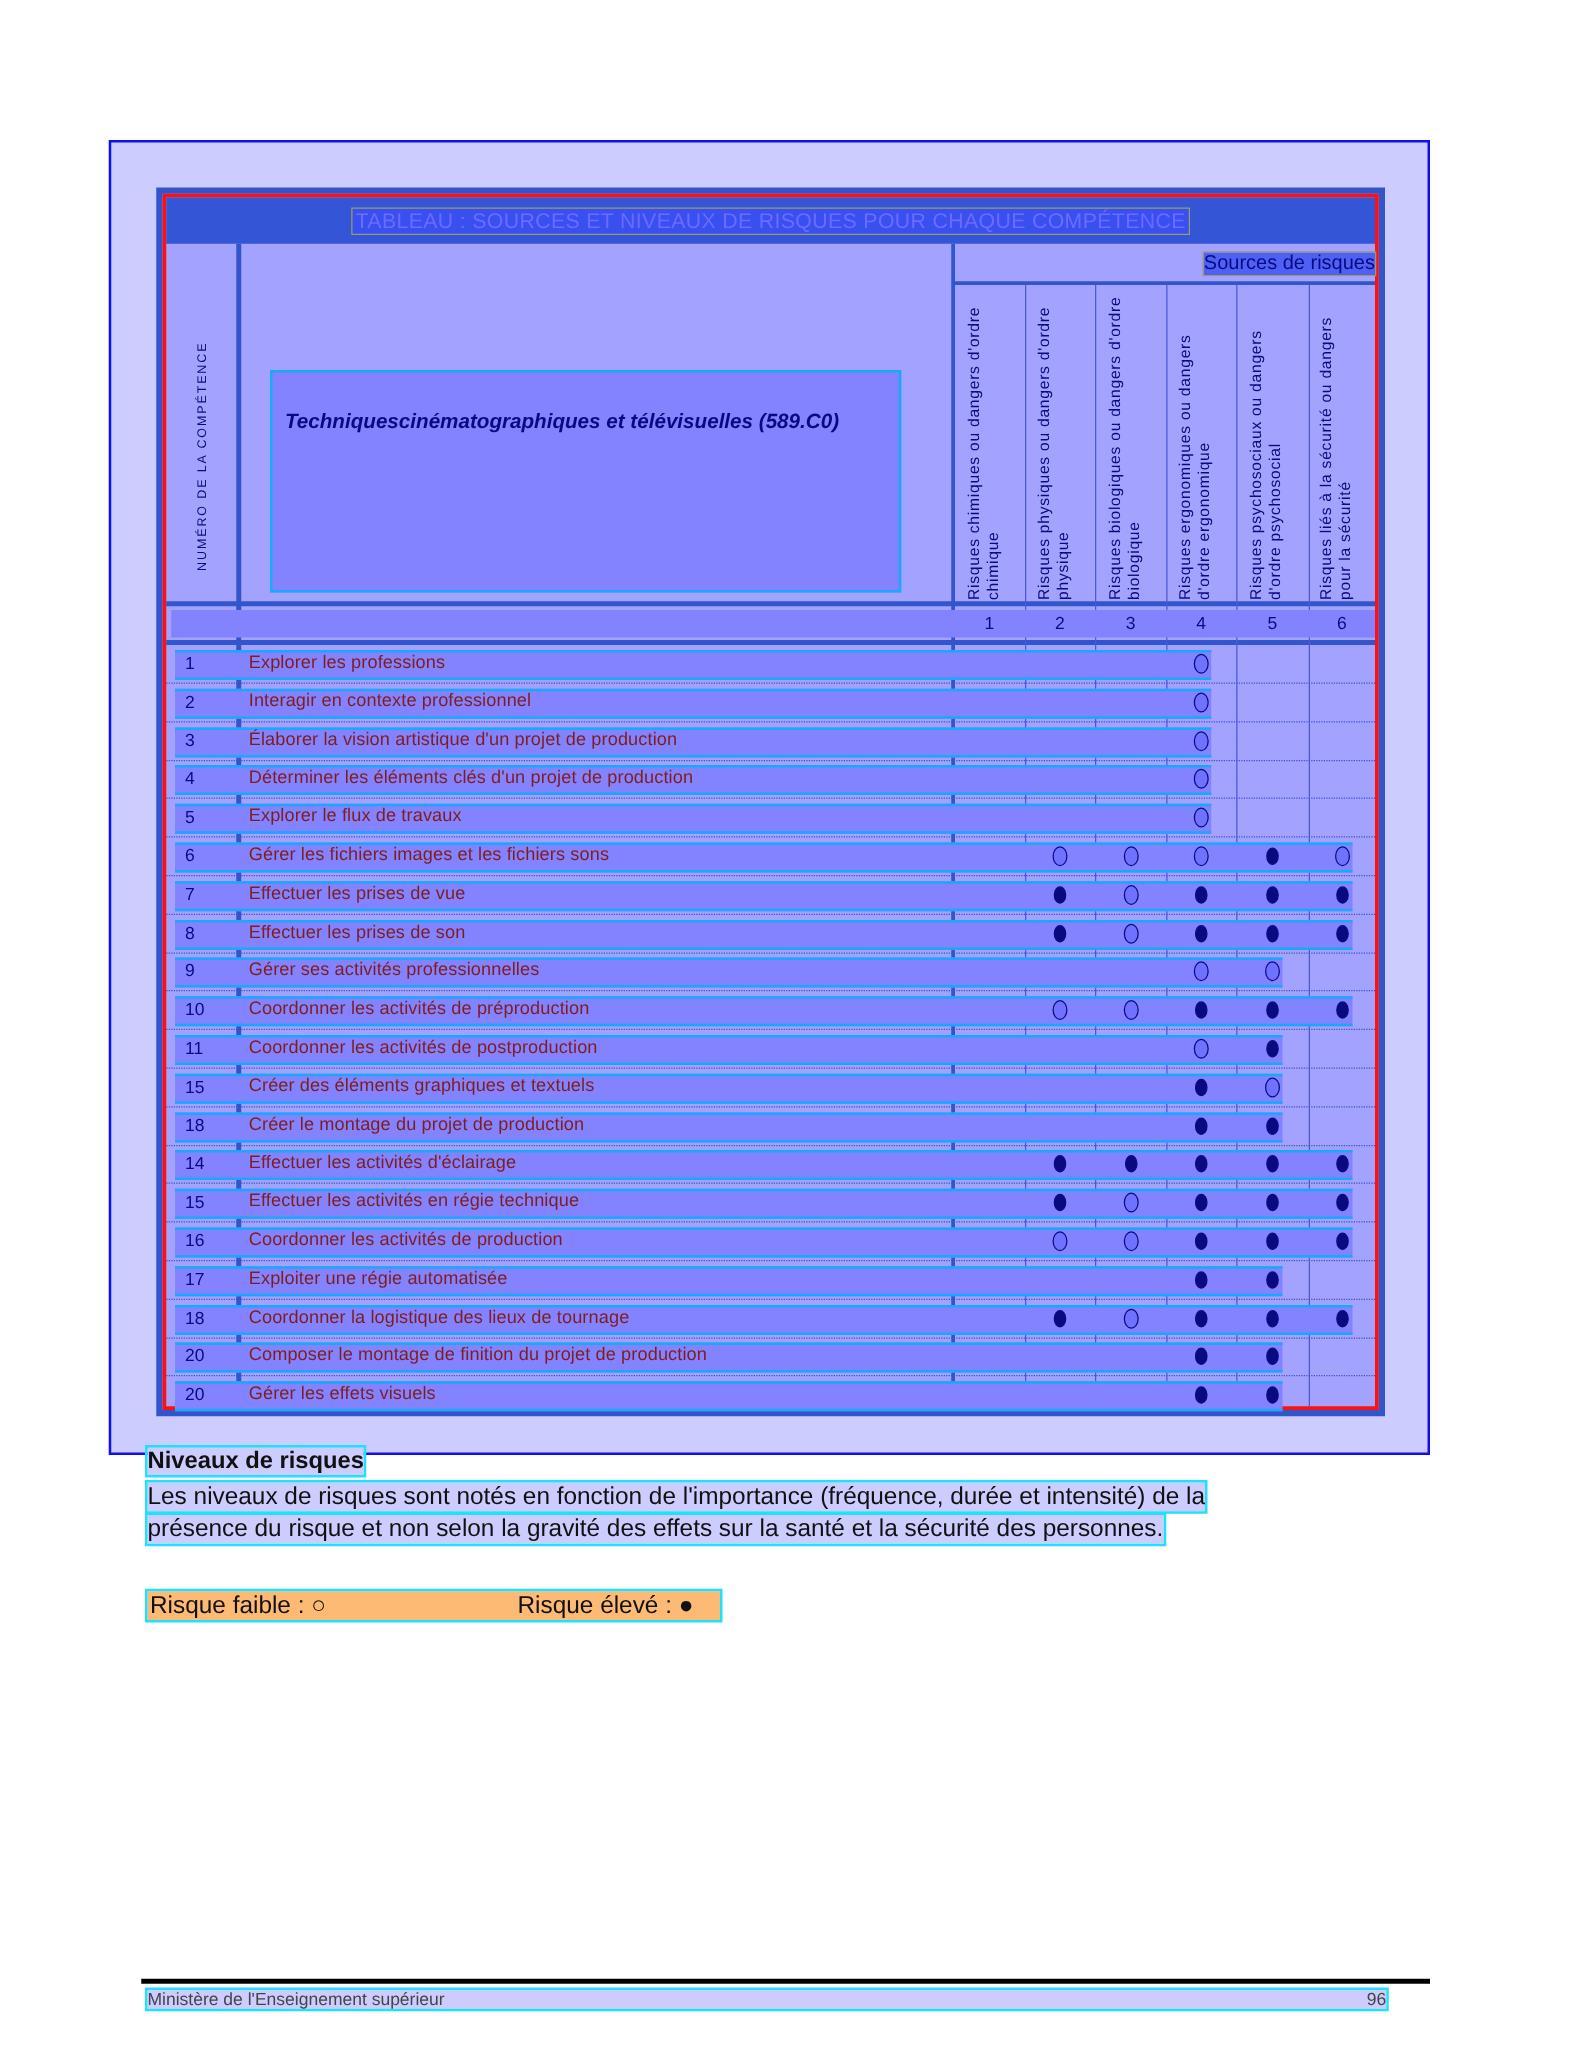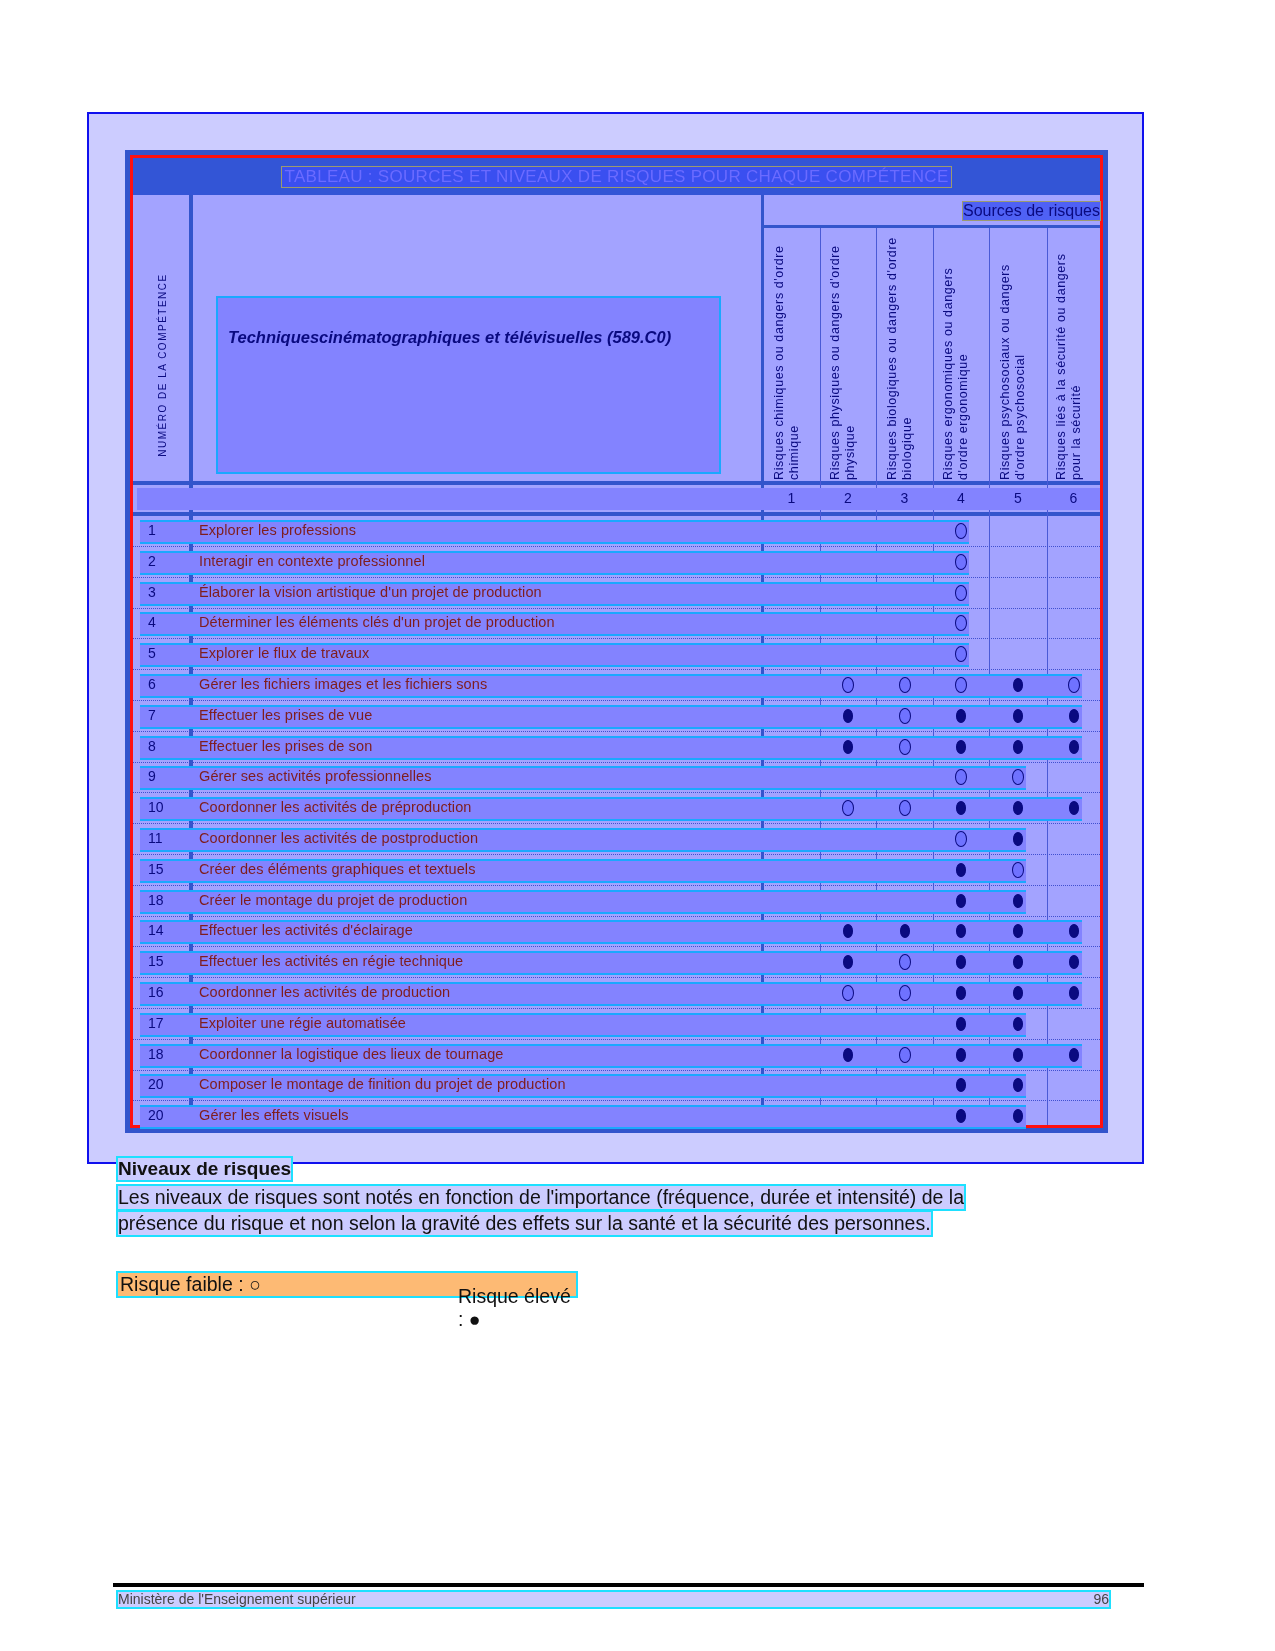--- a/index.html
+++ b/index.html
@@ -30,21 +30,21 @@
   .row .num { position:absolute; left:15px; top:4px; font-size:14px; color:#0a0a80; width:30px; text-align:left; }
   .row .label { position:absolute; left:66px; top:4px; font-size:14.5px; color:#7f1d1d; white-space:nowrap; letter-spacing:0.1px; }
   .mark { position:absolute; top:5px; width:12px; height:16px; box-sizing:border-box; border-radius:6px/8px; }
   .mark.low { border:1.5px solid #0a0a80; background:#6f72ff; }
   .mark.high { background:#0a0a80; border:1.5px solid #0a0a80; width:10px; height:14px; top:6px; }
   .dots { position:absolute; height:0; border-top:1px dotted #4050d0; }
   #legend-title { left:118px; top:1158px; font-size:19px; font-weight:bold; color:#111; background:#ccccff; outline:2px solid #1ee0ff; }
   .legend-line { position:absolute; left:118px; font-size:19.5px; color:#111; background:#ccccff; outline:2px solid #1ee0ff; white-space:nowrap; }
   #legend-keys { left:118px; top:1273px; width:458px; height:23px; background:#fdba74; outline:2px solid #1ee0ff; font-size:19.5px; color:#111; }
   #legend-keys .k1 { position:absolute; left:2px; top:0; }
-  #legend-keys .k2 { position:absolute; left:296px; top:12px;margin-left:44px; }
+  #legend-keys .k2 { position:absolute; left:296px; top:0; }
   #footer-rule { left:113px; top:1583px; width:1031px; height:4px; background:#000; }
   #footer { left:118px; top:1592px; width:991px; height:15px; background:#ccccff; outline:2px solid #1ee0ff; font-size:14px; color:#444; }
   #footer .l { position:absolute; left:0; top:-1px; }
   #footer .r { position:absolute; right:0; top:-1px; }
 </style>
 </head>
 <body>
 
 <div id="frame" class="abs"></div>
 <div id="wrap" class="abs"></div>

